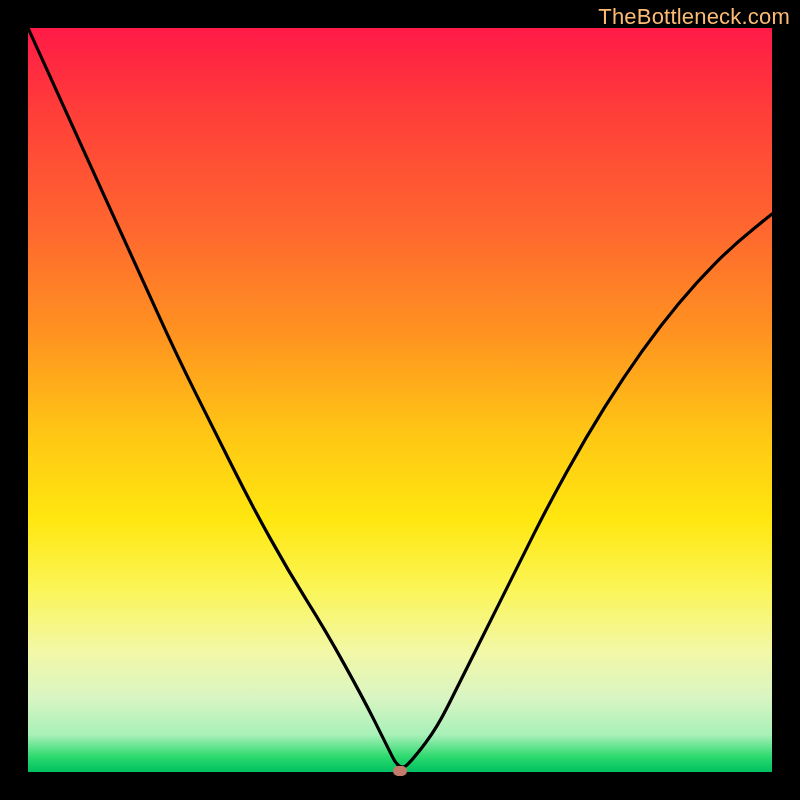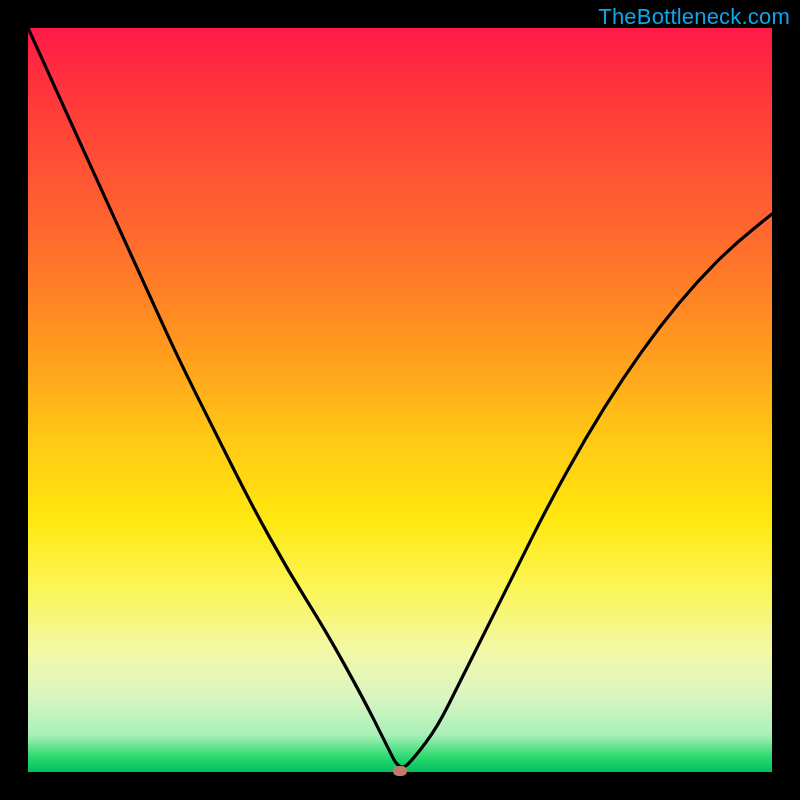--- a/index.html
+++ b/index.html
@@ -39,21 +39,21 @@
       #d9f5c2 90%,
       #a8f0b8 95%,
       #2bd96e 98%,
       #00c060 100%
     );
   }
   .watermark {
     position: absolute;
     top: 4px;
     right: 10px;
-    color: #0ea5e9;
+    color: #fdba74;
     font-size: 22px;
     font-weight: 500;
     letter-spacing: 0.2px;
   }
   svg.curve {
     position: absolute;
     top: 0;
     left: 0;
     width: 744px;
     height: 744px;

